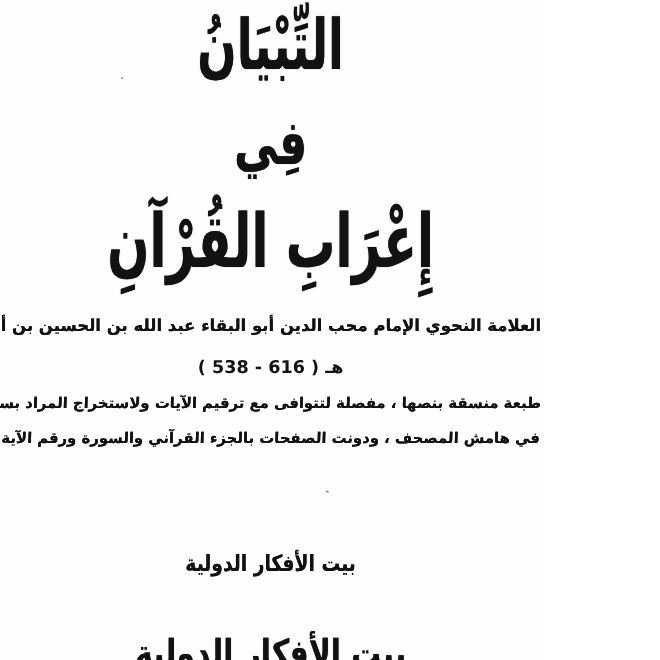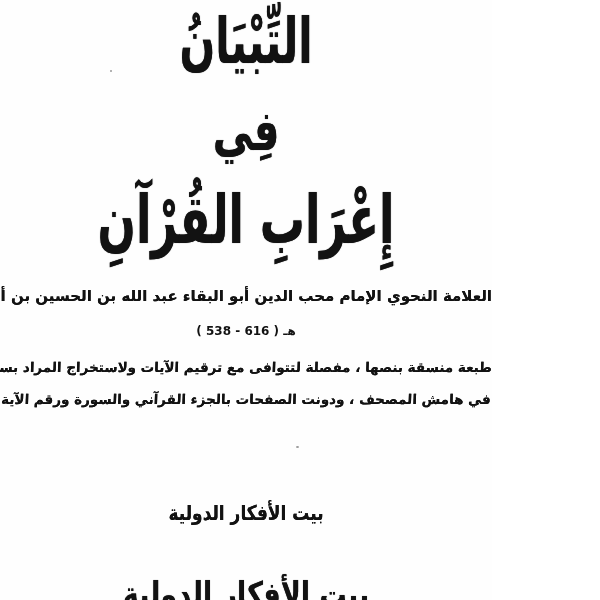--- a/index.html
+++ b/index.html
@@ -51,21 +51,21 @@
   
   .author-line {
     top: 287px;
     font-size: 15px;
     font-weight: bold;
     letter-spacing: 0;
     text-shadow: 0 0 0.4px #121212;
   }
   .dates-line {
     top: 324px;
-    font-size: 12px;
+    font-size: 16px;
     font-weight: bold;
     direction: ltr;
     font-family: "DejaVu Sans", sans-serif;
   }
   
   .desc-line {
     font-size: 13.5px;
     font-weight: bold;
     transform: skewX(-2deg);
     text-shadow: 0 0 0.3px #121212;

